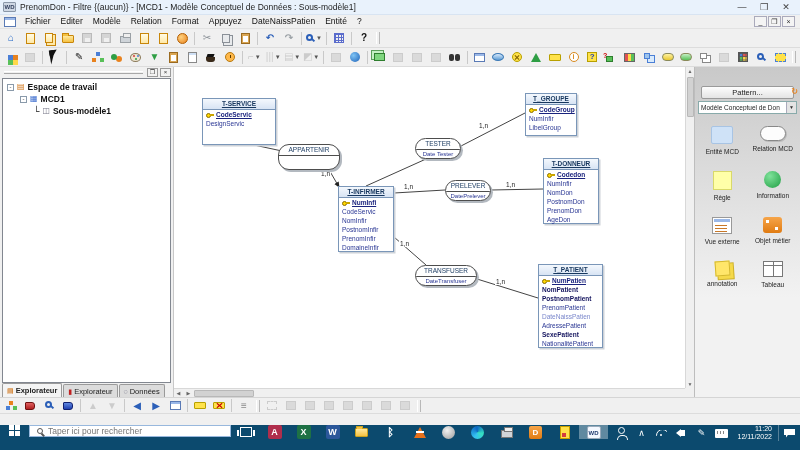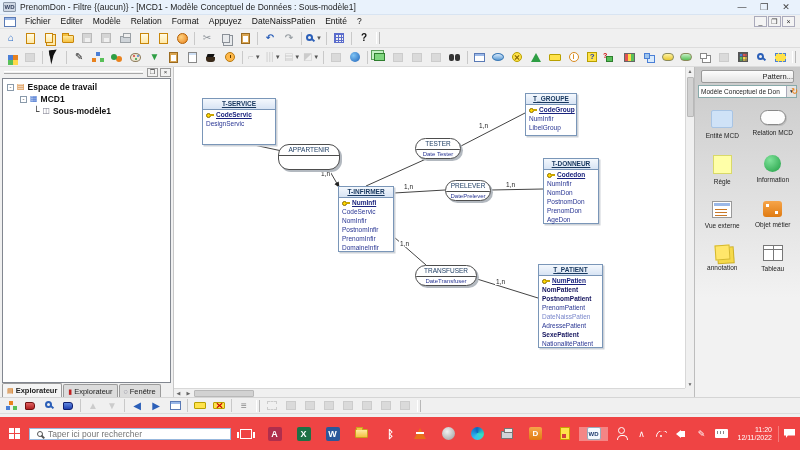--- a/index.html
+++ b/index.html
@@ -114,21 +114,21 @@
 .cardlbl{position:absolute;font-size:6.5px;color:#222;background:#fff;padding:0 1px;line-height:7px}
 
 .vscroll{position:absolute;top:0;right:0;width:9px;bottom:9px;background:#f0f0f0;border-left:1px solid #d8d8d8;display:flex;flex-direction:column;justify-content:space-between;align-items:center}
 .hscroll{position:absolute;left:0;bottom:0;right:9px;height:9px;background:#f0f0f0;border-top:1px solid #d8d8d8;display:flex;align-items:center;gap:1px}
 .scr-arrow{font-size:5px;color:#666;line-height:8px;width:9px;text-align:center}
 .scr-corner{position:absolute;right:0;bottom:0;width:9px;height:9px;background:#f0f0f0}
 .vthumb{width:7px;height:40px;background:#d2d2d2;border:1px solid #b8b8b8;border-radius:1px}
 .hthumb{width:60px;height:7px;background:#d2d2d2;border:1px solid #b8b8b8;border-radius:1px}
 
 .right-panel{width:106px;background:linear-gradient(180deg,#c9c9c9,#f2f2f2 70%);border-left:1px solid #bdbdbd;display:flex;flex-direction:column}
-.pattern-btn{margin:3px 6px 2px;height:13px;border:1px solid #9a9a9a;background:linear-gradient(#fdfdfd,#e4e4e4);font-size:7.5px;color:#222;text-align:right;line-height:11px;border-radius:2px}
+.pattern-btn{margin:19px 6px 2px;height:13px;border:1px solid #9a9a9a;background:linear-gradient(#fdfdfd,#e4e4e4);font-size:7.5px;color:#222;text-align:center;line-height:11px;border-radius:2px}
 .combo{margin:0 3px 4px;height:13px;display:flex;align-items:center;border:1px solid #8aa;background:#fff}
 .combo .cval{flex:1;font-size:6.5px;padding:0 2px;white-space:nowrap;overflow:hidden;color:#222}
 .combo .cbtn{width:10px;height:100%;background:#e4e4e4;border-left:1px solid #aab;font-size:5px;text-align:center;line-height:11px;color:#333}
 .combo-refresh{position:absolute;right:2px;top:20px;color:#e8821e;font-size:8px;font-weight:bold}
 .pal-grid{display:grid;grid-template-columns:1fr 1fr;row-gap:16px;padding:8px 2px;justify-items:center}
 .pal-item{display:flex;flex-direction:column;align-items:center;gap:4px;width:48px}
 .pal-label{font-size:6.5px;color:#222;text-align:center}
 .p-entity{width:22px;height:18px;background:#cfe2f7;border:1px solid #a8c4e4;border-radius:2px}
 .p-relation{width:26px;height:15px;background:#fdfdfd;border:1px solid #888;border-radius:8px;box-shadow:1px 1px 0 #bbb}
 .p-rule{width:19px;height:19px;background:#ffffa8;border:1px solid #d9d96a}
@@ -141,21 +141,21 @@
 .p-annot{width:15px;height:15px;background:#ffe66a;border:1px solid #d4b830;box-shadow:3px 3px 0 #f5d94a,3px 3px 0 1px #cdb02a;transform:rotate(-4deg)}
 .p-table{width:20px;height:16px;background:#fff;border:1px solid #777;position:relative}
 .p-table::before{content:"";position:absolute;top:3px;left:0;right:0;height:1px;background:#777}
 .p-table::after{content:"";position:absolute;top:0;bottom:0;left:9px;width:1px;background:#777}
 
 .statusbar{position:absolute;left:0;right:0;top:414px;height:11px;background:#f0f0f0;border-top:1px solid #d0d0d0;display:flex;align-items:center;padding:0 3px;font-size:7.5px;color:#333}
 .ind-group{margin-left:auto;display:flex;gap:1px}
 .ind{width:19px;height:9px;border:1px solid;border-color:#9a9a9a #fff #fff #9a9a9a;font-size:6px;text-align:center;line-height:8px;color:#aaa}
 .ind.on{color:#222;font-weight:bold}
 
-.taskbar{position:absolute;left:0;right:0;bottom:0;height:33px;background:#ef4444;display:flex;align-items:center;color:#fff}
+.taskbar{position:absolute;left:0;right:0;bottom:0;height:25px;background:#0c4a6e;display:flex;align-items:flex-start;color:#fff}
 .tk-btn{width:29px;display:flex;align-items:center;justify-content:center;position:relative}
 .tk-btn.active{background:rgba(255,255,255,.35)}
 .i-winlogo{width:5px;height:5px;background:#fff;box-shadow:6px 0 #fff,0 6px #fff,6px 6px #fff;margin:0 6px 6px 0}
 .search{width:202px;background:#fff;display:flex;align-items:center;gap:5px;padding:0 7px;border:1px solid #98b8dd}
 .search .s-mag{width:6px;height:6px;border:1.5px solid #555;border-radius:50%;position:relative;flex:none}
 .search .s-mag::after{content:"";position:absolute;width:4px;height:1.5px;background:#555;transform:rotate(45deg);right:-3px;bottom:-2px}
 .search input{border:none;outline:none;font-size:8.5px;color:#333;width:100%;background:transparent}
 .i-tview{width:12px;height:10px;border:1px solid #fff;position:relative}
 .i-tview::before{content:"";position:absolute;left:-4px;top:2px;width:2px;height:6px;background:#fff}
 .i-tview::after{content:"";position:absolute;right:-4px;top:2px;width:2px;height:6px;background:#fff}
@@ -449,21 +449,21 @@
           <div class="tab active">
             <span class="tico" style="color: rgb(204, 102, 0);">▤</span>
             <span>Explorateur</span>
           </div>
           <div class="tab">
             <span class="tico" style="color: rgb(192, 32, 32);">▮</span>
             <span>Explorateur</span>
           </div>
           <div class="tab">
             <span class="tico" style="color: rgb(51, 51, 85);">◌</span>
-            <span>Fenêtre</span>
+            <span>Données</span>
           </div>
         </div>
     </div>
 
     <div class="canvas">
       <div class="canvas-page" id="canvas-page">
         <svg id="links-svg">
           <defs>
             <marker id="arrow" markerWidth="7" markerHeight="7" refX="5" refY="2.5" orient="auto">
               <path d="M0,0 L6,2.5 L0,5 z" fill="#222"></path>

